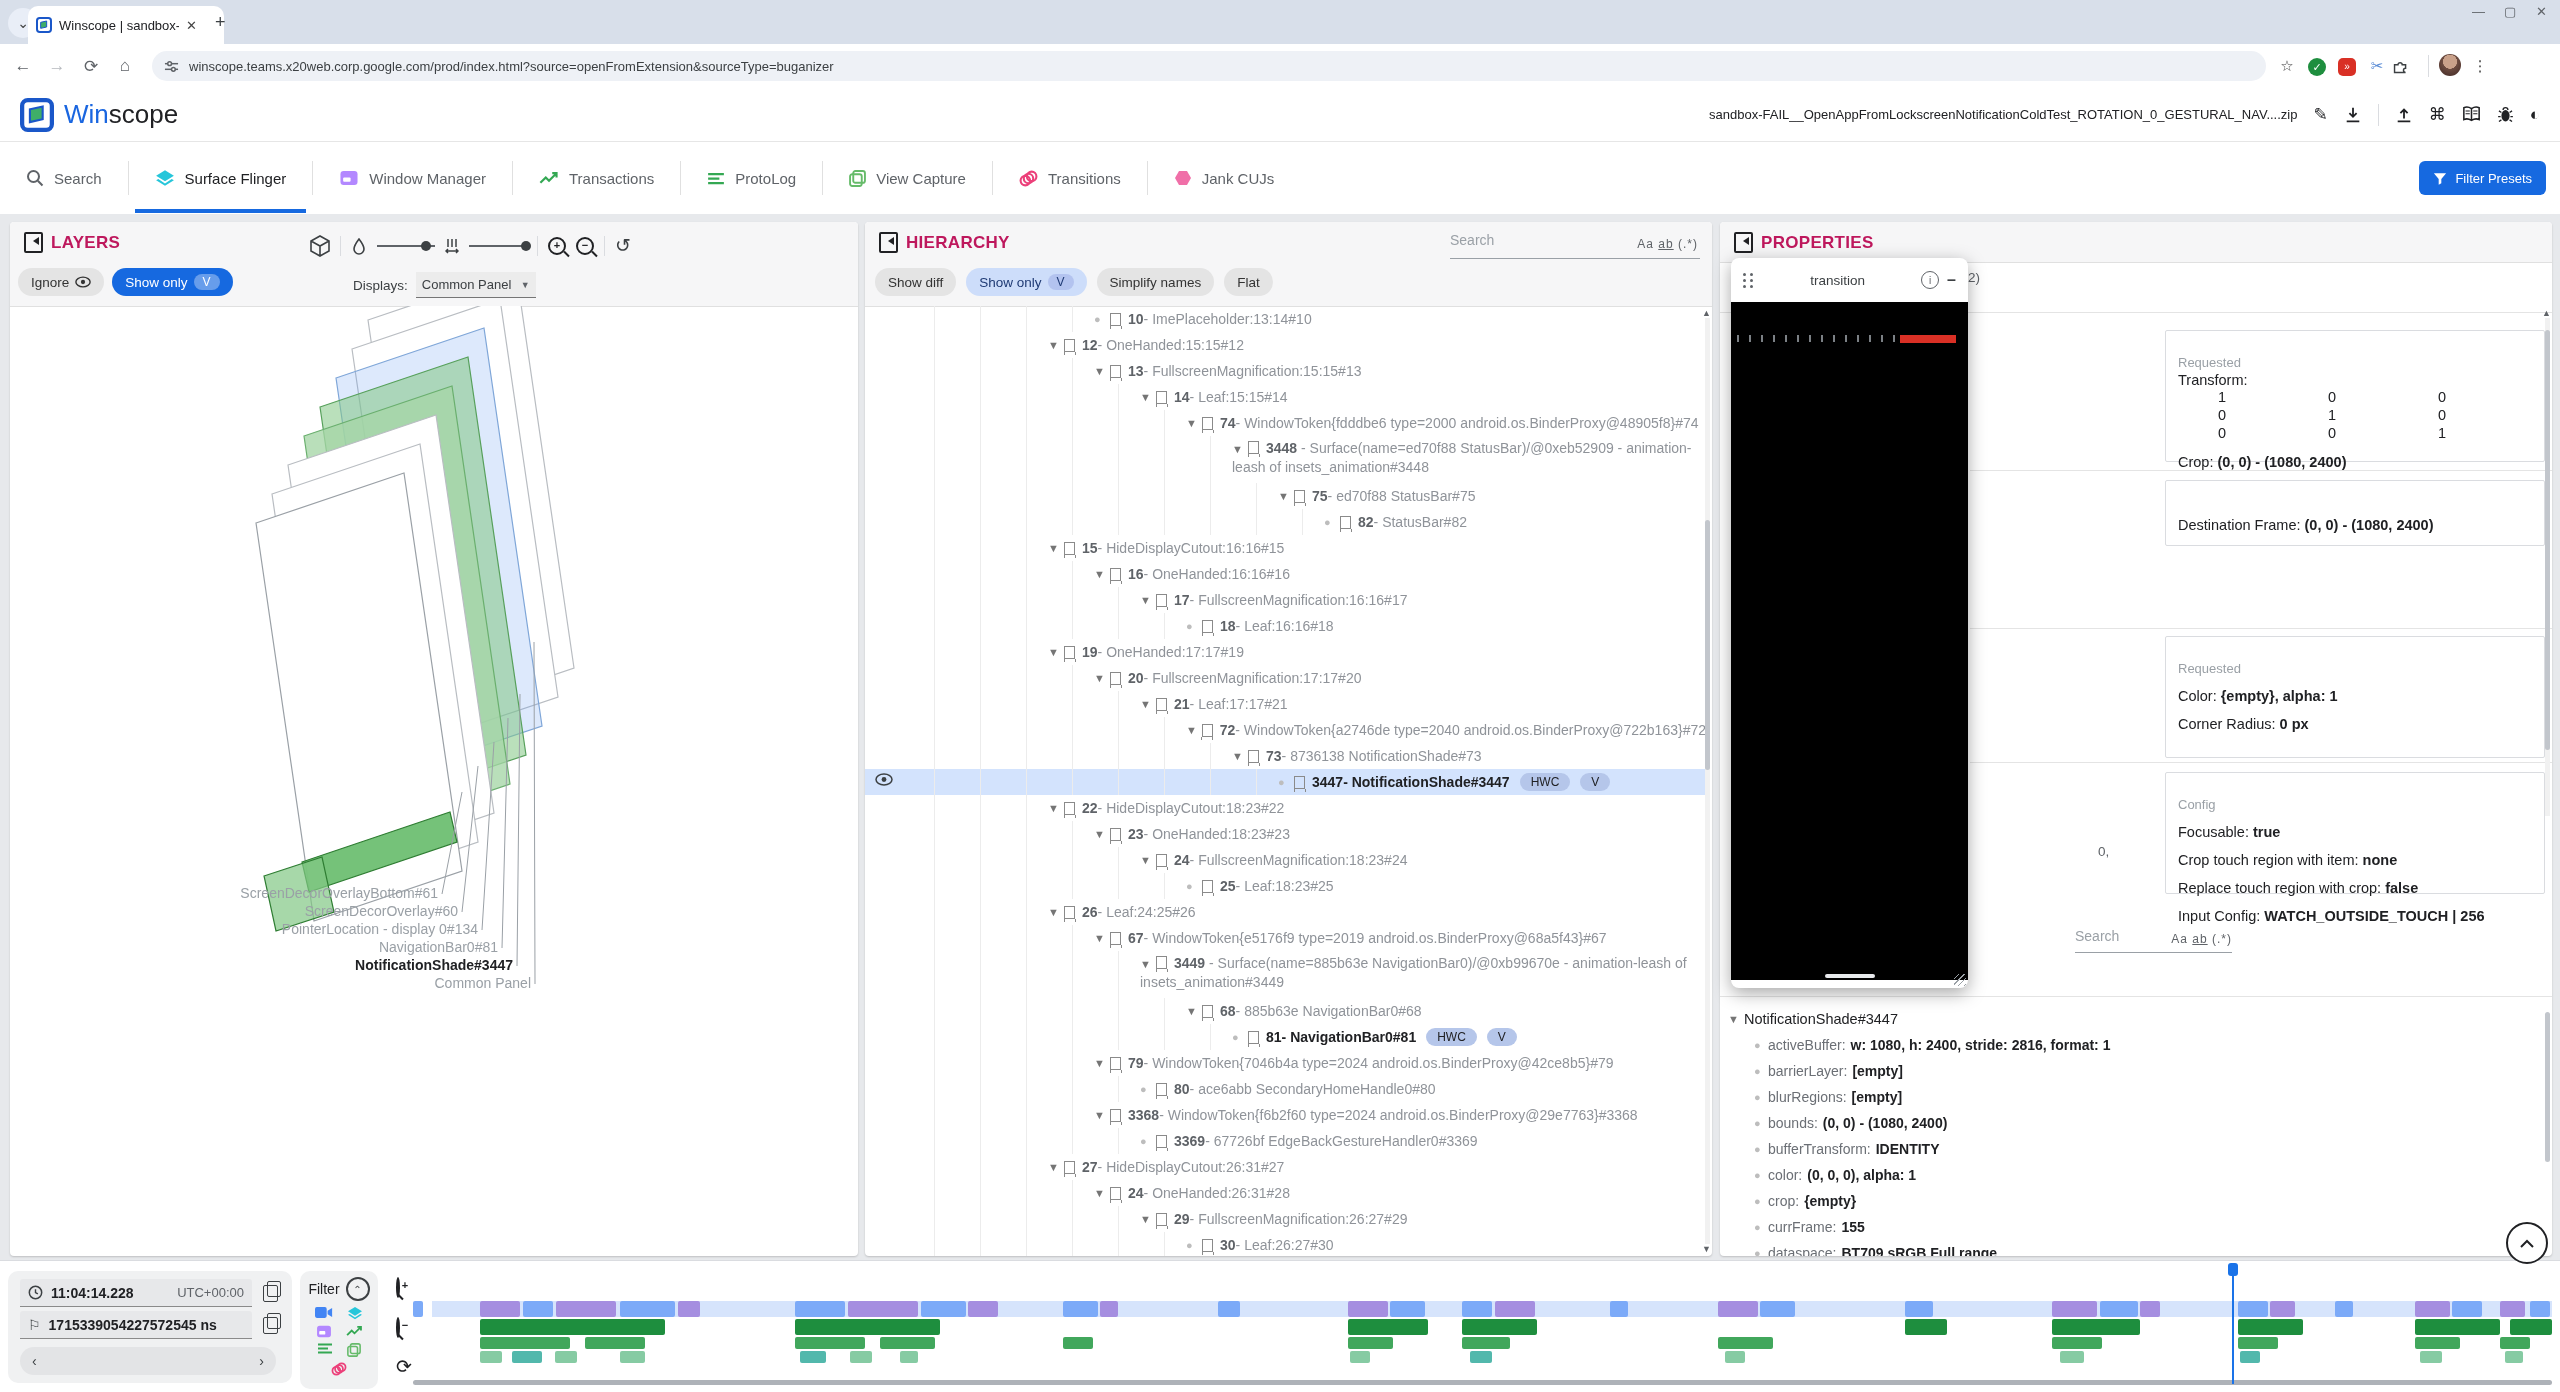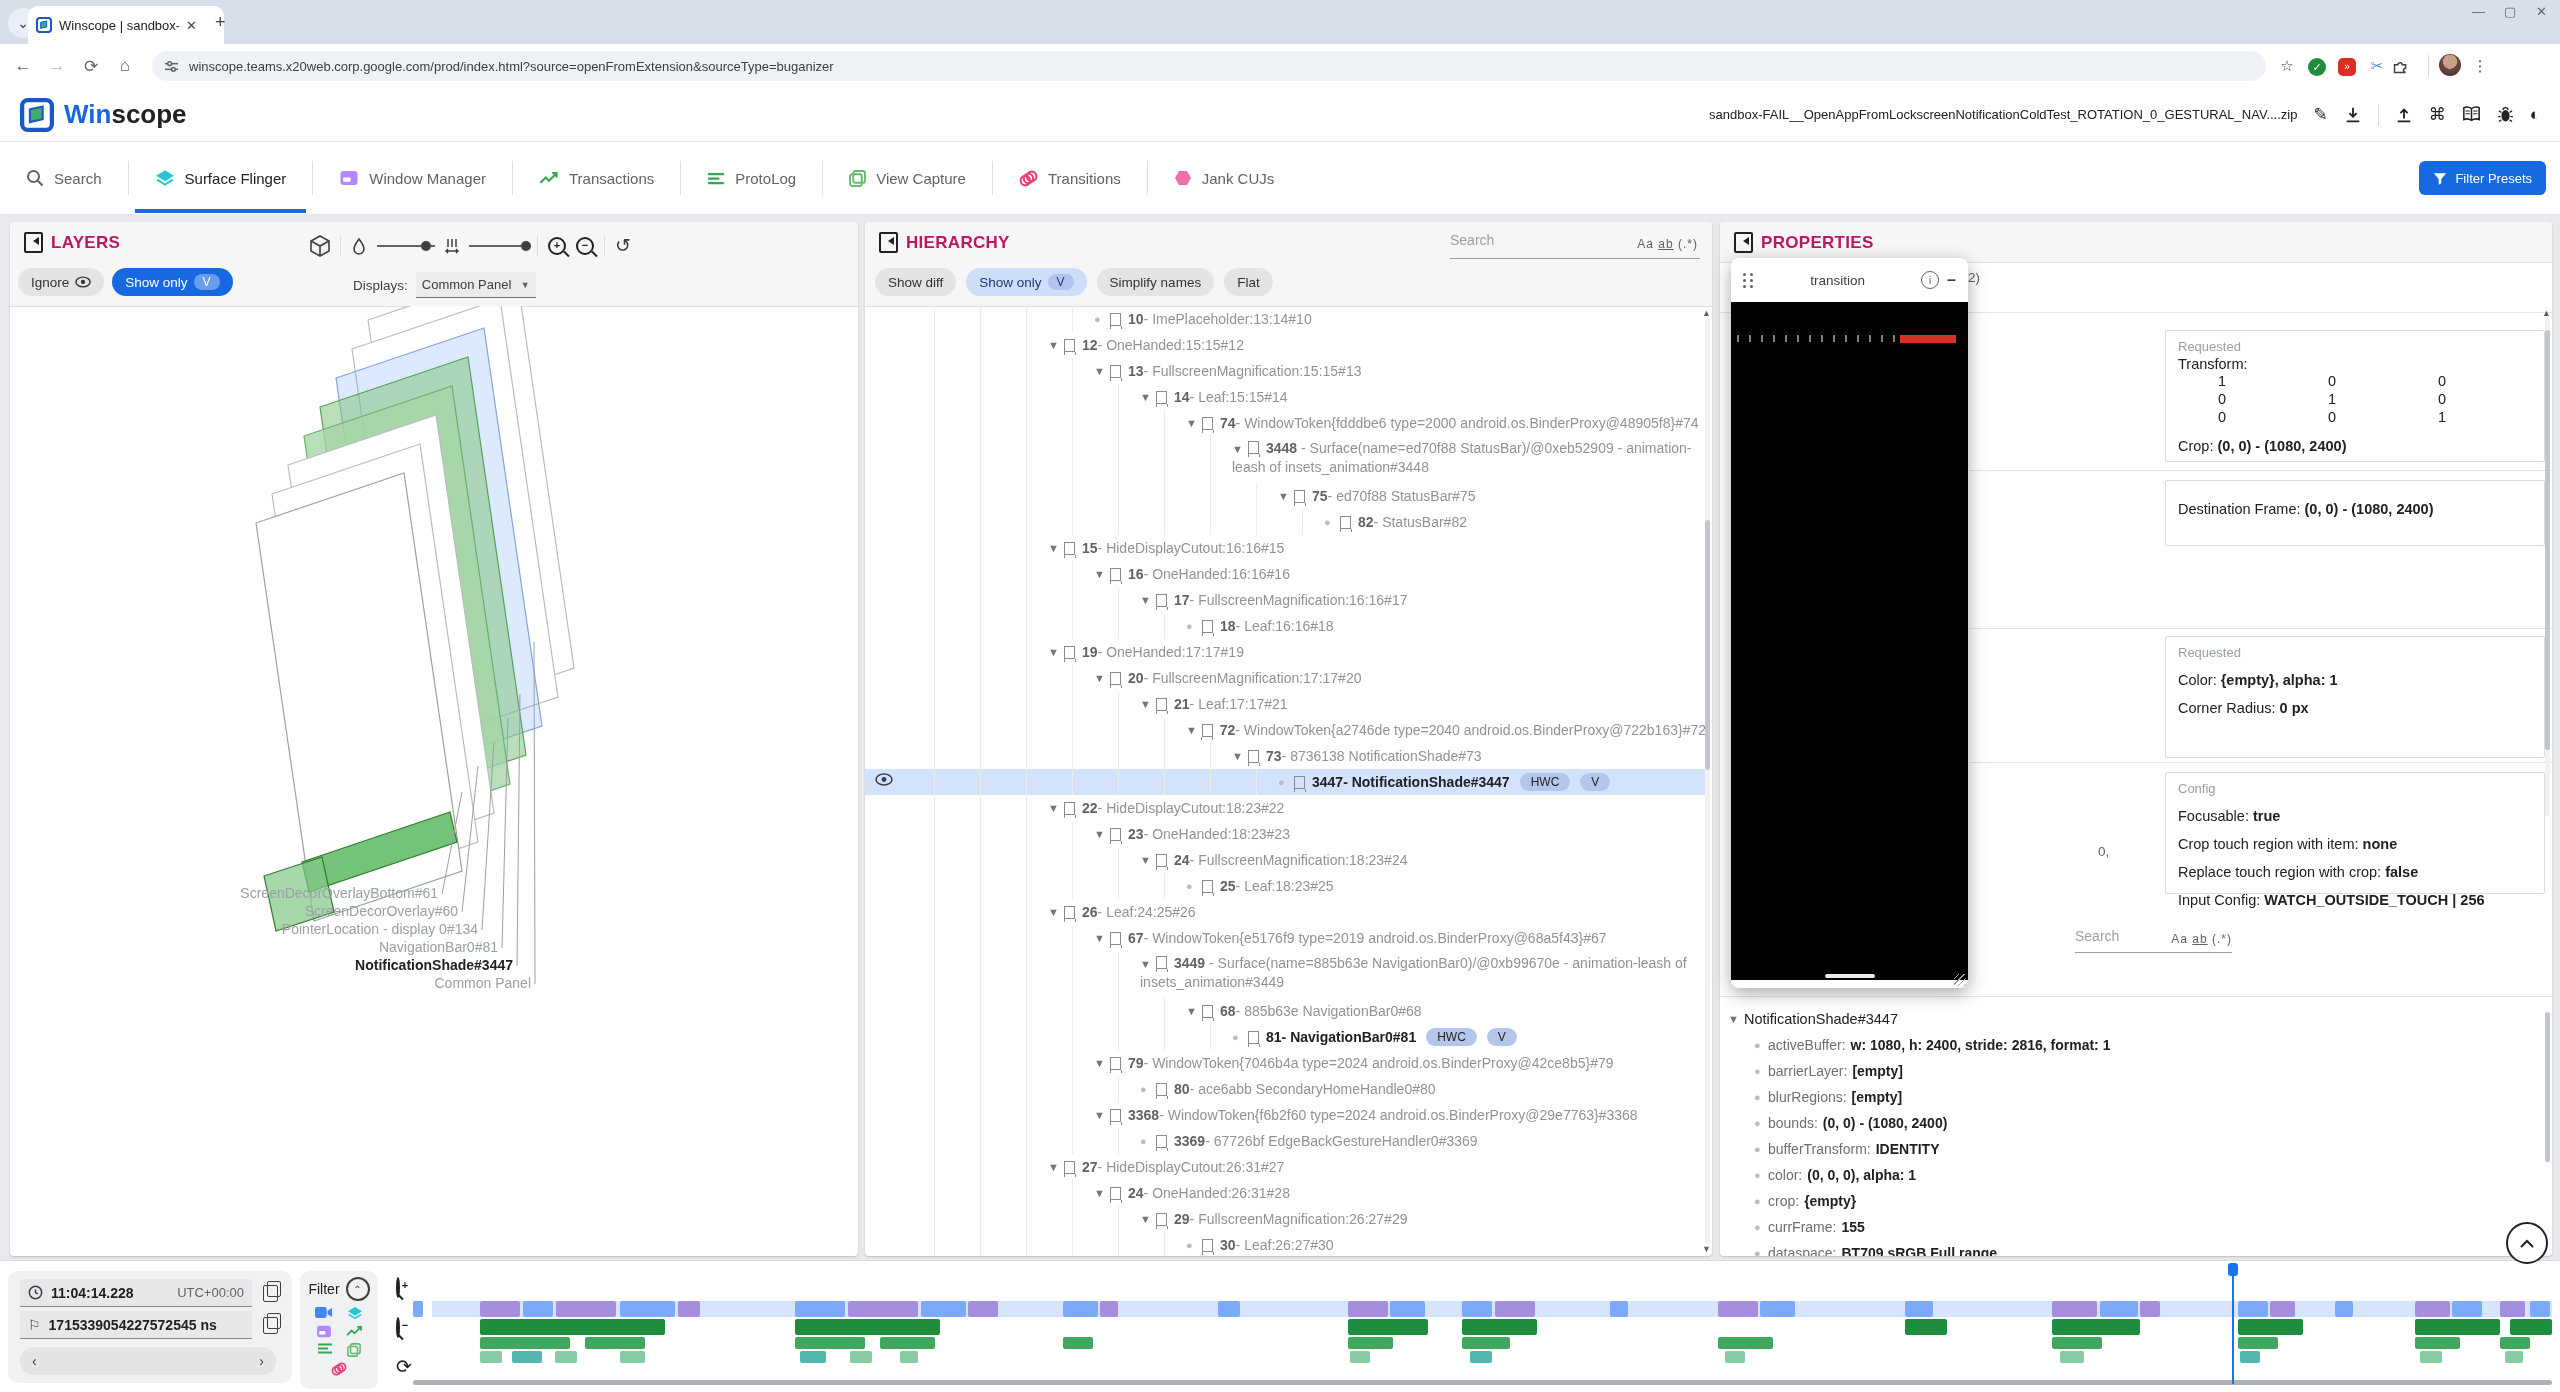--- a/index.html
+++ b/index.html
@@ -21,21 +21,21 @@
   .navic{width:34px;text-align:center;color:#5f6368;font-size:17px}
   .navic.dis{color:#b6b9be}
   #omni{margin-left:10px;width:2090px;height:30px;background:#eef1f6;border-radius:15px;
      display:flex;align-items:center;padding:0 12px;gap:10px}
   #omni .url{font-size:13px;color:#3c4043;white-space:nowrap}
   .extic{width:30px;text-align:center;font-size:15px;color:#444}
   .cdot{width:18px;height:18px;border-radius:50%;display:inline-block}
   
   #appheader{left:0;top:88px;width:2560px;height:54px;background:#fff;border-bottom:1px solid #e6e6e6;
      display:flex;align-items:center;padding:0 20px;box-sizing:border-box}
-  #brand{display:flex;align-items:center;gap:10px;font-size:26px;font-weight:700}
+  #brand{display:flex;align-items:center;gap:10px;font-size:26px;font-weight:400}
   #brand .w{color:#1a66e0}
   #hright{margin-left:auto;display:flex;align-items:center;gap:16px}
   #tracefile{font-size:13px;color:#202124;max-width:620px;white-space:nowrap;overflow:hidden}
   .hic{font-size:17px;color:#202124}
   .vsep{width:1px;height:22px;background:#dadce0}
   
   #navrow{left:0;top:142px;width:2560px;height:72px;background:#fff;display:flex;align-items:center}
   .tab{display:flex;align-items:center;gap:10px;padding:0 26px;height:46px;font-size:15px;color:#5f6368;
       position:relative}
   .tab.active{color:#202124}
@@ -77,21 +77,21 @@
   .licon{display:inline-block;width:9px;height:11px;border:1.5px solid #8a8a8a;position:relative;margin-right:7px;vertical-align:-1px}
   .licon:after{content:"";position:absolute;left:-1.5px;right:-1.5px;bottom:-4px;height:3px;
      border-left:1.5px solid #8a8a8a;border-right:1.5px solid #8a8a8a}
   .tid{font-weight:700;color:#5f6368}
   .tname{color:#8f9399}
   .trow.bold .tid,.trow.bold .tname{color:#202124;font-weight:700}
   .pill{display:inline-block;background:#b5c6ea;color:#202124;border-radius:11px;padding:2px 11px;
      font-size:12px;margin-left:10px;vertical-align:1px}
   .eyeg{position:absolute;left:10px;top:4px}
   
-  .card{position:absolute;border:1px solid #dadce0;border-radius:2px;padding:8px 12px;box-sizing:border-box;font-size:14.5px}
+  .card{position:absolute;border:1px solid #dadce0;border-radius:2px;padding:24px 12px;box-sizing:border-box;font-size:14.5px}
   .card .clab{color:#9aa0a6;font-size:13px;margin-bottom:2px}
   .pv{font-weight:700}
   .pline{margin:12px 0}
   .hdiv{position:absolute;height:1px;background:#e4e4e4}
   .frag{position:absolute;color:#5f6368;font-size:13.5px}
   .matrix{display:grid;grid-template-columns:1fr 1fr 1fr;width:330px;margin-left:40px}
   .matrix span{padding:1px 0}
   
   #currlist{position:absolute;left:8px;top:784px;right:10px;bottom:0;overflow:hidden;font-size:14px}
   .crow{height:26px;display:flex;align-items:center}

